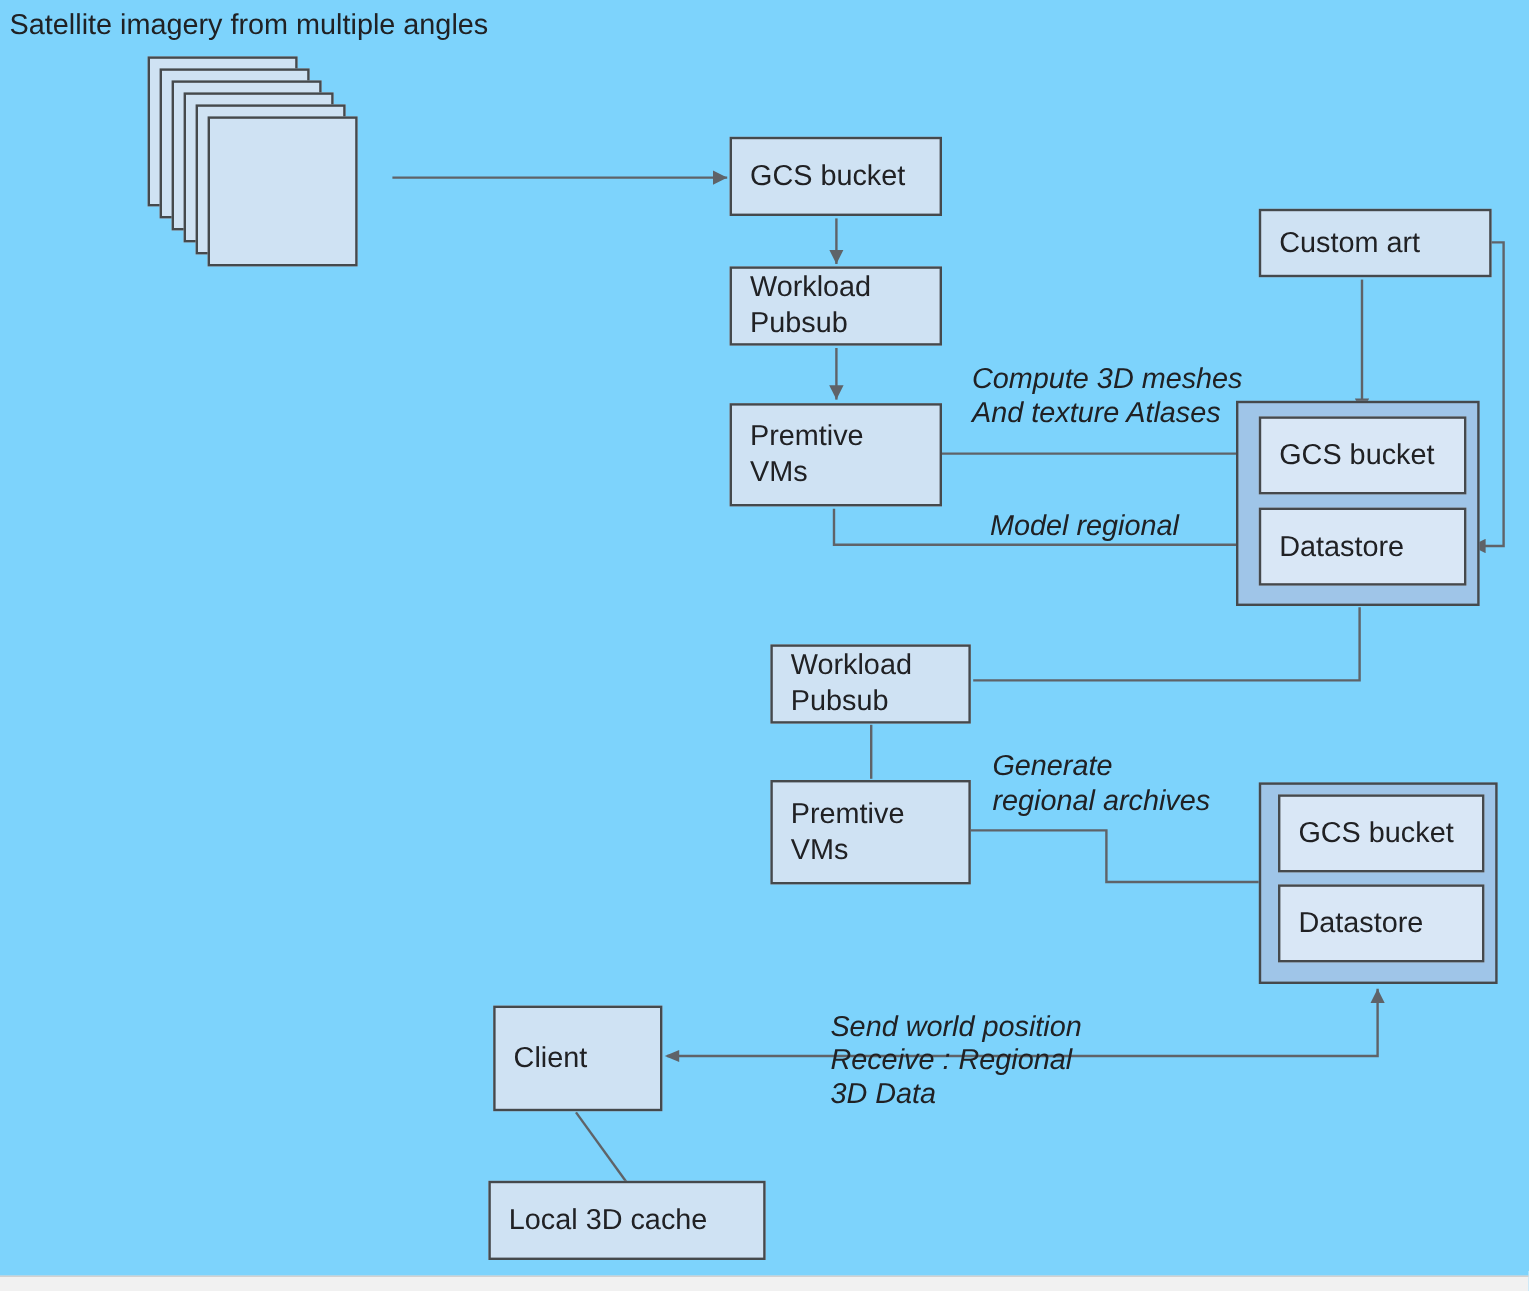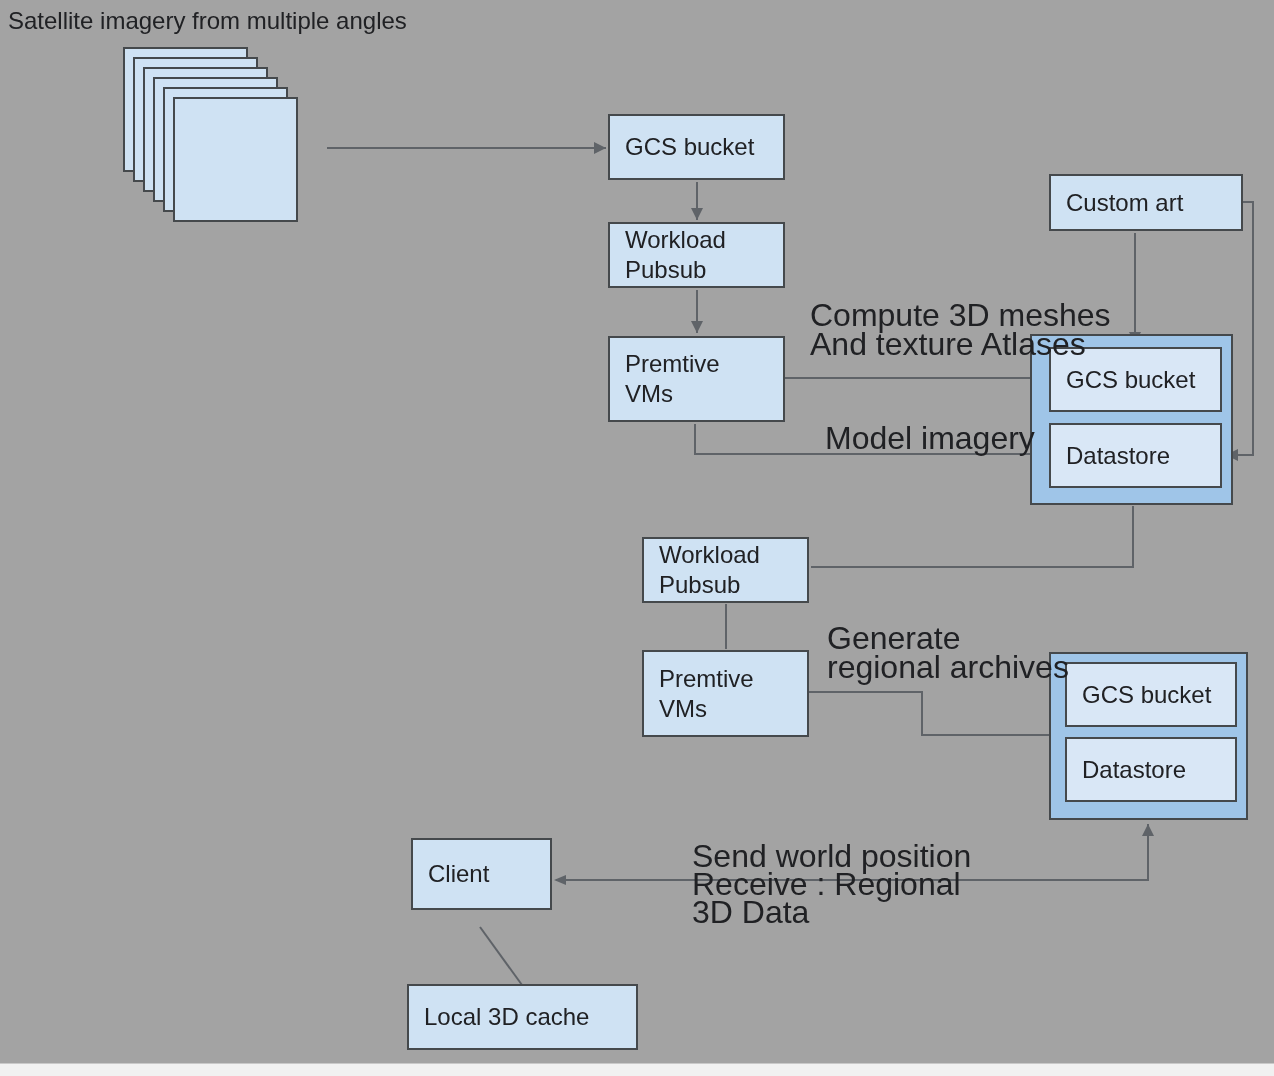--- a/index.html
+++ b/index.html
@@ -1,20 +1,20 @@
 <!DOCTYPE html>
 <html><head>
 <meta charset="utf-8">
 <style>
   html,body{margin:0;padding:0;background:#fff;}
   .canvas{
     position:relative;
     width:1274px;
     height:1076px;
-    background:#a3a3a3;
+    background:#7dd3fc;
     overflow:hidden;
     font-family:"Liberation Sans", sans-serif;
     color:#202124;
   }
   .abs{position:absolute;}
   svg.wires{position:absolute;left:0;top:0;width:1274px;height:1076px;pointer-events:none;}
   .caption{
     left:8px;top:6px;
     font-size:24px;line-height:30px;
     white-space:pre-line;
@@ -41,22 +41,23 @@
   .inner{
     position:absolute;
     background:#d9e7f6;border:2px solid #45494c;
     box-sizing:border-box;
     display:flex;align-items:center;
     padding-left:15px;
     font-size:24px;line-height:30px;
   }
   .edge-label{
     position:absolute;
-    font-size:32px;line-height:29px;
+    font-size:24px;line-height:29px;
     white-space:pre-line;
+    font-style:italic;
   }
   .footer-strip{
     position:absolute;left:0;top:1063px;width:1274px;height:13px;
     background:#f1f1f1;border-top:1px solid #c9c9c9;
     box-sizing:border-box;
   }
 </style>
 </head>
 <body>
 
@@ -115,28 +116,28 @@
 Pubsub</div>
 
   <div class="node" style="left:642px;top:650px;width:167px;height:87px;">Premtive
 VMs</div>
 
   <div class="container" style="left:1049px;top:652px;width:199px;height:168px;">
     <div class="inner" style="left:14px;top:8px;width:172px;height:65px;">GCS bucket</div>
     <div class="inner" style="left:14px;top:83px;width:172px;height:65px;">Datastore</div>
   </div>
 
-  <div class="node" style="left:411px;top:838px;width:141px;height:72px;">Client</div>
+  <div class="node" style="left:411px;top:838px;width:141px;height:88px;">Client</div>
 
   <div class="node" style="left:407px;top:984px;width:231px;height:66px;text-align:center;">Local 3D cache</div>
 
   <div class="edge-label" style="left:810px;top:301px;">Compute 3D meshes
 And texture Atlases</div>
 
-  <div class="edge-label" style="left:825px;top:424px;">Model imagery</div>
+  <div class="edge-label" style="left:825px;top:424px;">Model regional</div>
 
   <div class="edge-label" style="left:827px;top:624px;">Generate
 regional archives</div>
 
   <div class="edge-label" style="left:660px;top:842px;line-height:28px;margin-left:32px;">Send world position
 Receive : Regional
 3D Data</div>
 
   <div class="footer-strip"></div>
 

